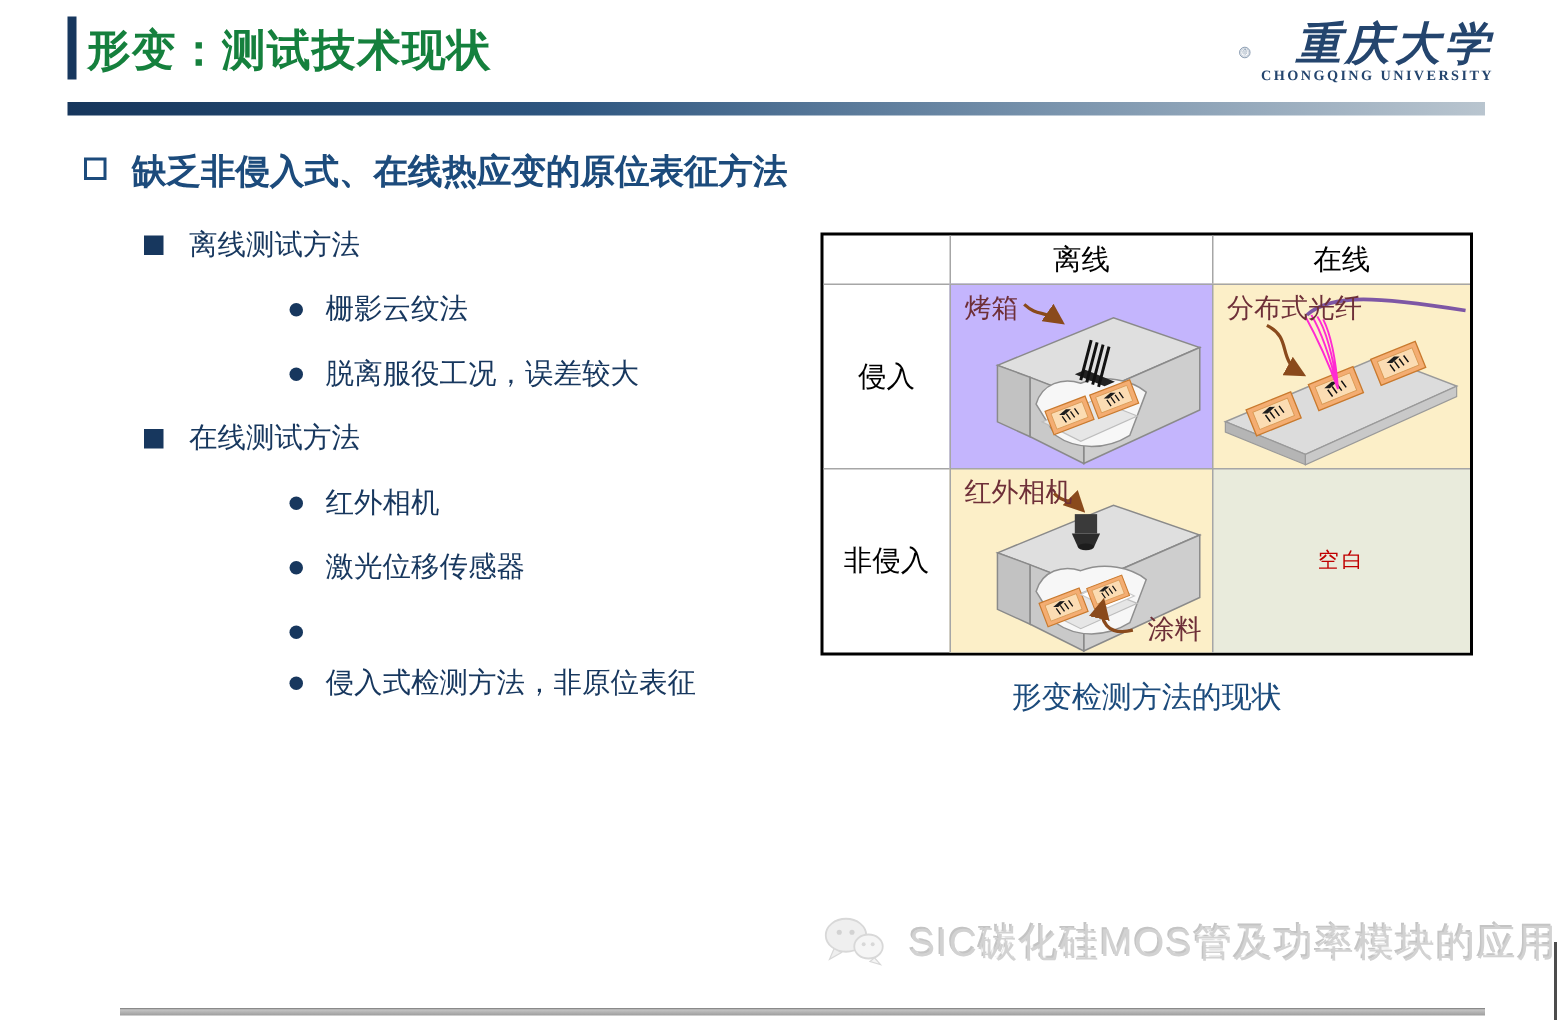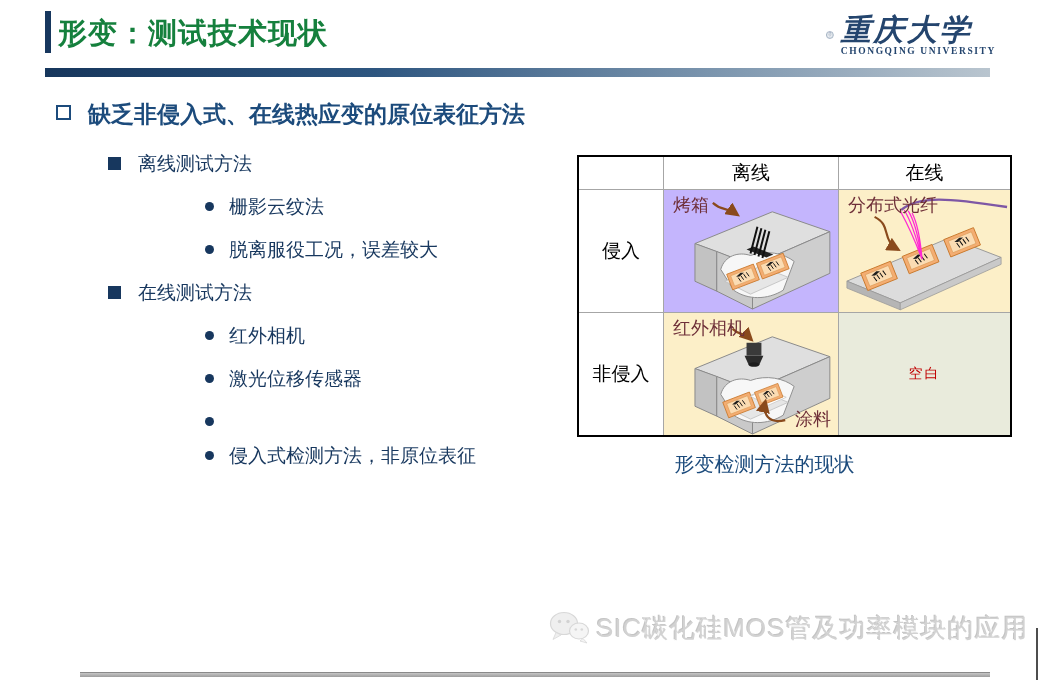--- a/index.html
+++ b/index.html
@@ -7,60 +7,60 @@
   body { font-family:"Liberation Sans","DejaVu Sans",sans-serif; }
   .slide { position:relative; width:1042px; height:680px; background:#ffffff; overflow:hidden; }
 
   
   .accent-bar { position:absolute; left:45px; top:11px; width:6px; height:42px; background:#17375e; }
   .page-title { position:absolute; left:58px; top:14px; font-size:29px; font-weight:bold; color:#15803d; letter-spacing:1px; }
   .header-rule { position:absolute; left:45px; top:68px; width:945px; height:9px;
                  background:linear-gradient(to right,#16365c 0%,#2e5680 35%,#7a94ad 70%,#b9c5cf 100%); }
 
   .logo { position:absolute; left:826px; top:6px; width:170px; display:flex; align-items:center; gap:7px; }
-  .logo-text { display:flex; flex-direction:column; align-items:flex-start; }
+  .logo-text { display:flex; flex-direction:column; align-items:flex-end; }
   .logo-cn { font-family:"DejaVu Serif","Liberation Serif",serif; font-style:italic; font-weight:bold;
              font-size:30px; color:#24456e; letter-spacing:3px; white-space:nowrap; line-height:32px; }
   .logo-en { font-family:"Liberation Serif","DejaVu Serif",serif; font-weight:bold; font-size:9.5px;
              letter-spacing:1.6px; color:#24456e; white-space:nowrap; }
 
   
   .heading-row { position:absolute; left:56px; top:99px; display:flex; align-items:flex-start; gap:17px; }
   .heading-square { width:15px; height:15px; border:2.5px solid #1c4b7c; margin-top:6px; }
   .heading-text { font-size:23px; font-weight:bold; color:#1c4b7c; }
 
   
-  .list { position:absolute; left:108px; top:150px; width:450px; }
+  .list { position:absolute; left:96px; top:150px; width:450px; }
   .li { display:flex; align-items:flex-start; color:#17375e; font-size:19px; line-height:27px; margin-bottom:16px; }
   .li.lvl1 { gap:17px; }
   .li.lvl2 { padding-left:97px; gap:15px; }
   .sq-bullet { flex:0 0 13px; width:13px; height:13px; background:#17375e; margin-top:7px; }
   .dot-bullet { flex:0 0 9px; width:9px; height:9px; border-radius:50%; background:#17375e; margin-top:9px; }
 
   
-  .matrix { position:absolute; left:577px; top:155px; width:435px; height:282px;
+  .matrix { position:absolute; left:547px; top:155px; width:435px; height:282px;
             border:2px solid #000; display:grid;
             grid-template-columns:84px 175px 1fr; grid-template-rows:32px 1fr 1fr; background:#fff; }
   .cell { position:relative; border-left:1px solid #a6a6a6; border-top:1px solid #a6a6a6;
           display:flex; align-items:center; justify-content:center; overflow:hidden; }
   .cell.first-col { border-left:none; }
   .cell.first-row { border-top:none; }
   .cell-head { font-size:19px; color:#000; }
   .cell.bg-pink { background:#c4b5fd; }
   .cell.bg-yellow { background:#fcefc8;padding-left:43px; }
   .cell.bg-green { background:#e9ebdc; }
   .cell-label { position:absolute; left:9px; top:3px; font-size:18px; color:#6e2f38; z-index:3; white-space:nowrap; }
   .cell-sublabel { position:absolute; right:7px; bottom:4px; font-size:18px; color:#6e2f38; z-index:3; }
   .blank-text { font-size:14px; color:#c00000; letter-spacing:2px; }
   .illu { position:absolute; left:0; top:0; width:100%; height:100%; }
   .matrix-caption { position:absolute; left:547px; top:451px; width:435px; text-align:center;
                     font-size:20px; color:#1c4b7c; }
 
   
-  .watermark { position:absolute; left:548px; top:610px; display:flex; align-items:center; gap:6px; }
+  .watermark { position:absolute; left:548px; top:610px; display:flex; align-items:center; gap:16px; }
   .watermark-text { font-size:26px; letter-spacing:1px; color:#d2d2d2;
                     text-shadow:2px 2px 1px #ffffff, -1px -1px 0 #c4c4c4; white-space:nowrap; }
 
   
   .footer-rule { position:absolute; left:80px; top:672px; width:910px; height:5px;
                  background:linear-gradient(to bottom,#c6c6c6,#9d9d9d); border-top:1px solid #8a8a8a; }
   .edge-mark { position:absolute; left:1036px; top:628px; width:2px; height:52px; background:#4d4d4d; }
 </style>
 </head>
 <body>

